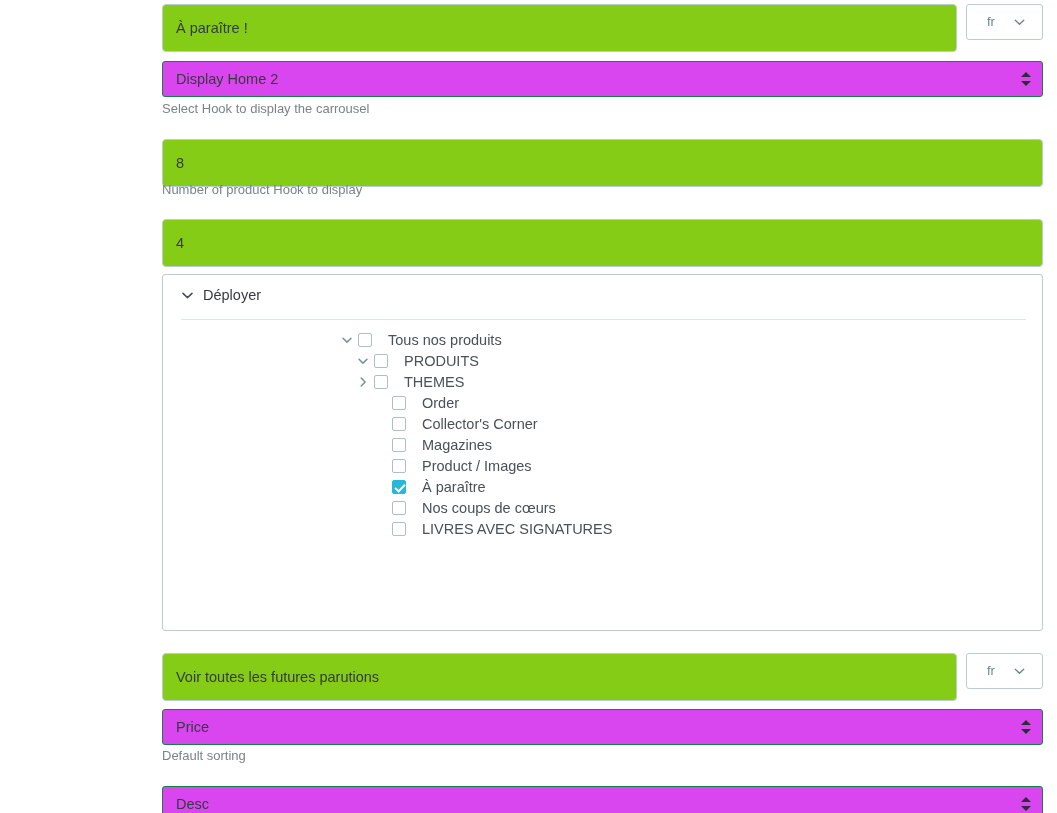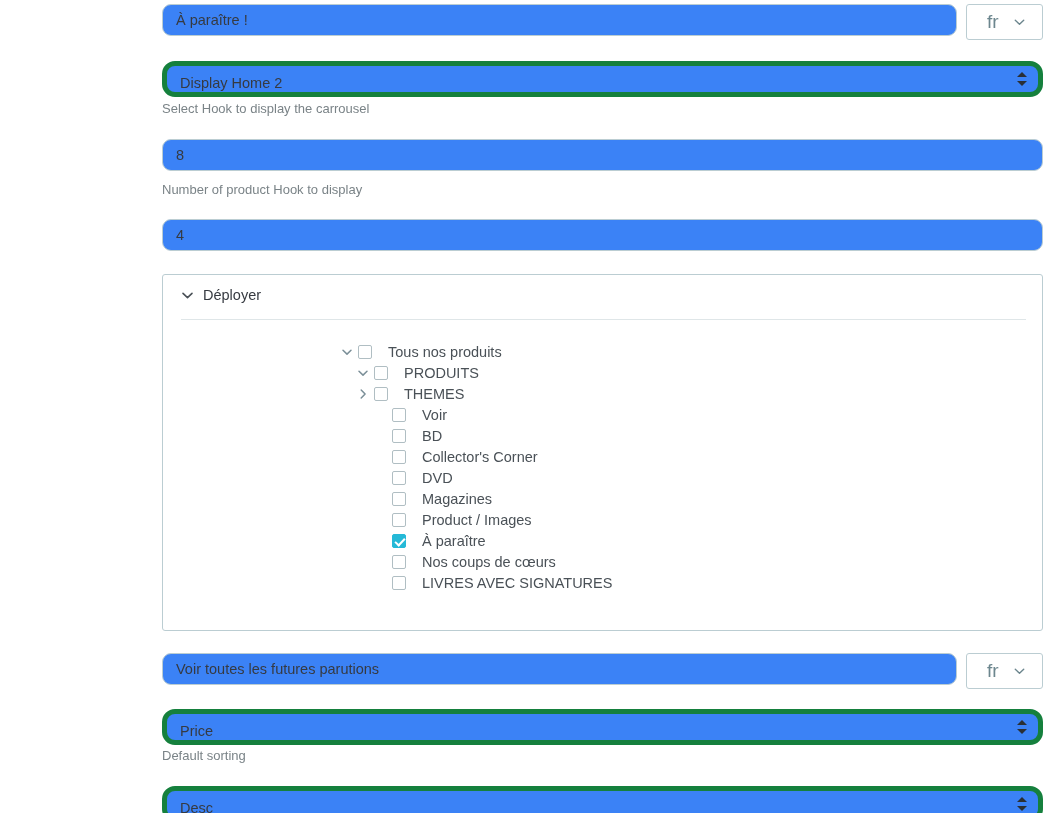--- a/index.html
+++ b/index.html
@@ -46,40 +46,40 @@
 
   .field-wrap {
     position: absolute;
     left: 162px;
   }
 
   
   .txt {
     display: block;
     width: 100%;
-    height: 32px;
+    height: 48px;
     padding: 6px 13px;
     font-family: "Liberation Sans", sans-serif;
     font-size: 14.5px;
     color: #363a41;
-    background: #3b82f6;
+    background: #84cc16;
     border: 1px solid #bbcdd2;
-    border-radius: 9px;
+    border-radius: 4px;
     outline: none;
   }
   .txt::placeholder { color: #a6b1b6; }
 
   
   .sel {
     position: relative;
     width: 100%;
     height: 36px;
-    background: #3b82f6;
-    border: 5px solid #15803d;
-    border-radius: 13px;
+    background: #d946ef;
+    border: 1px solid #15803d;
+    border-radius: 3px;
   }
   .sel .sel-val {
     position: absolute;
     left: 13px;
     top: 0;
     height: 34px;
     line-height: 34px;
     font-size: 14.5px;
     color: #363a41;
     white-space: nowrap;
@@ -120,21 +120,21 @@
     border-radius: 3px;
     cursor: pointer;
     padding: 0;
   }
   .lang-btn .lang-txt {
     position: absolute;
     left: 20px;
     top: 0;
     height: 34px;
     line-height: 34px;
-    font-size: 19px;
+    font-size: 13px;
     color: #6c868e;
     font-family: "Liberation Sans", sans-serif;
   }
   .lang-btn .chev {
     position: absolute;
     right: 17px;
     top: 12px;
     width: 11px;
     height: 11px;
   }
@@ -185,21 +185,20 @@
     width: 845px;
     height: 1px;
     background: #dfe6e8;
   }
 
   .tree-body {
     position: absolute;
     left: 0;
     top: 54px;
     width: 100%;
-    margin-top: 12px;
   }
   .tnode {
     position: relative;
     height: 21px;
     display: flex;
     align-items: center;
     white-space: nowrap;
   }
   .tnode .caret {
     width: 16px;
@@ -346,36 +345,26 @@
             <svg width="12" height="12" viewBox="0 0 12 12">
               <path d="M4.2 2 L8.1 6 L4.2 10" stroke="#7b8f98" stroke-width="1.5" fill="none" stroke-linecap="round" stroke-linejoin="round"></path>
             </svg>
           </span>
           <span class="cbox"></span>
           <span class="tlabel">THEMES</span>
         </div>
         <div class="tnode d2">
           <span class="caret empty"></span>
           <span class="cbox"></span>
-          <span class="tlabel">Voir</span>
-        </div>
-        <div class="tnode d2">
-          <span class="caret empty"></span>
-          <span class="cbox"></span>
-          <span class="tlabel">BD</span>
+          <span class="tlabel">Order</span>
         </div>
         <div class="tnode d2">
           <span class="caret empty"></span>
           <span class="cbox"></span>
           <span class="tlabel">Collector's Corner</span>
-        </div>
-        <div class="tnode d2">
-          <span class="caret empty"></span>
-          <span class="cbox"></span>
-          <span class="tlabel">DVD</span>
         </div>
         <div class="tnode d2">
           <span class="caret empty"></span>
           <span class="cbox"></span>
           <span class="tlabel">Magazines</span>
         </div>
         <div class="tnode d2">
           <span class="caret empty"></span>
           <span class="cbox"></span>
           <span class="tlabel">Product / Images</span>

